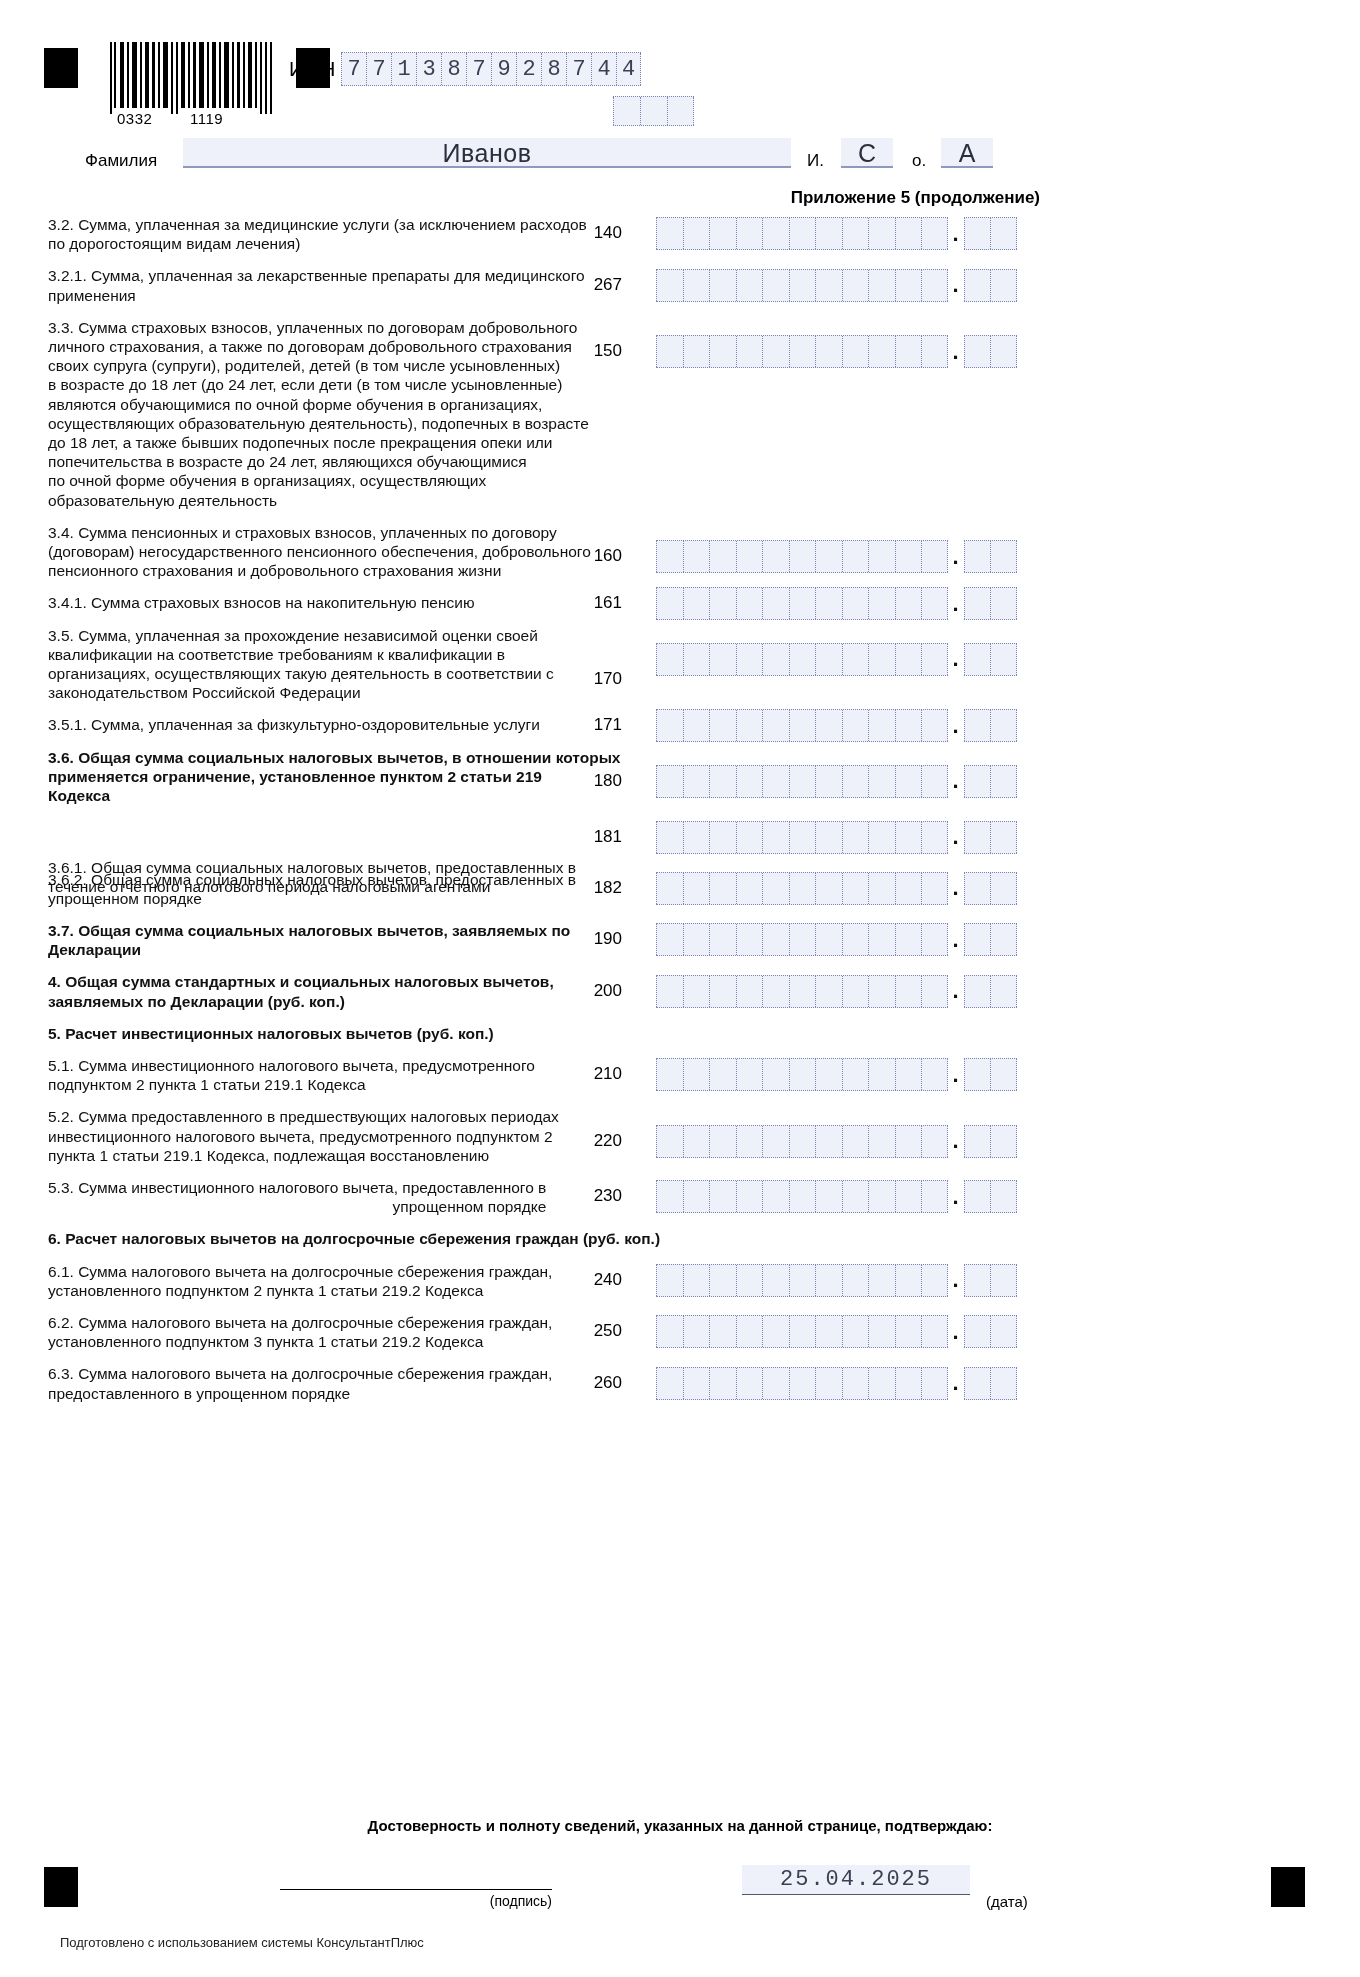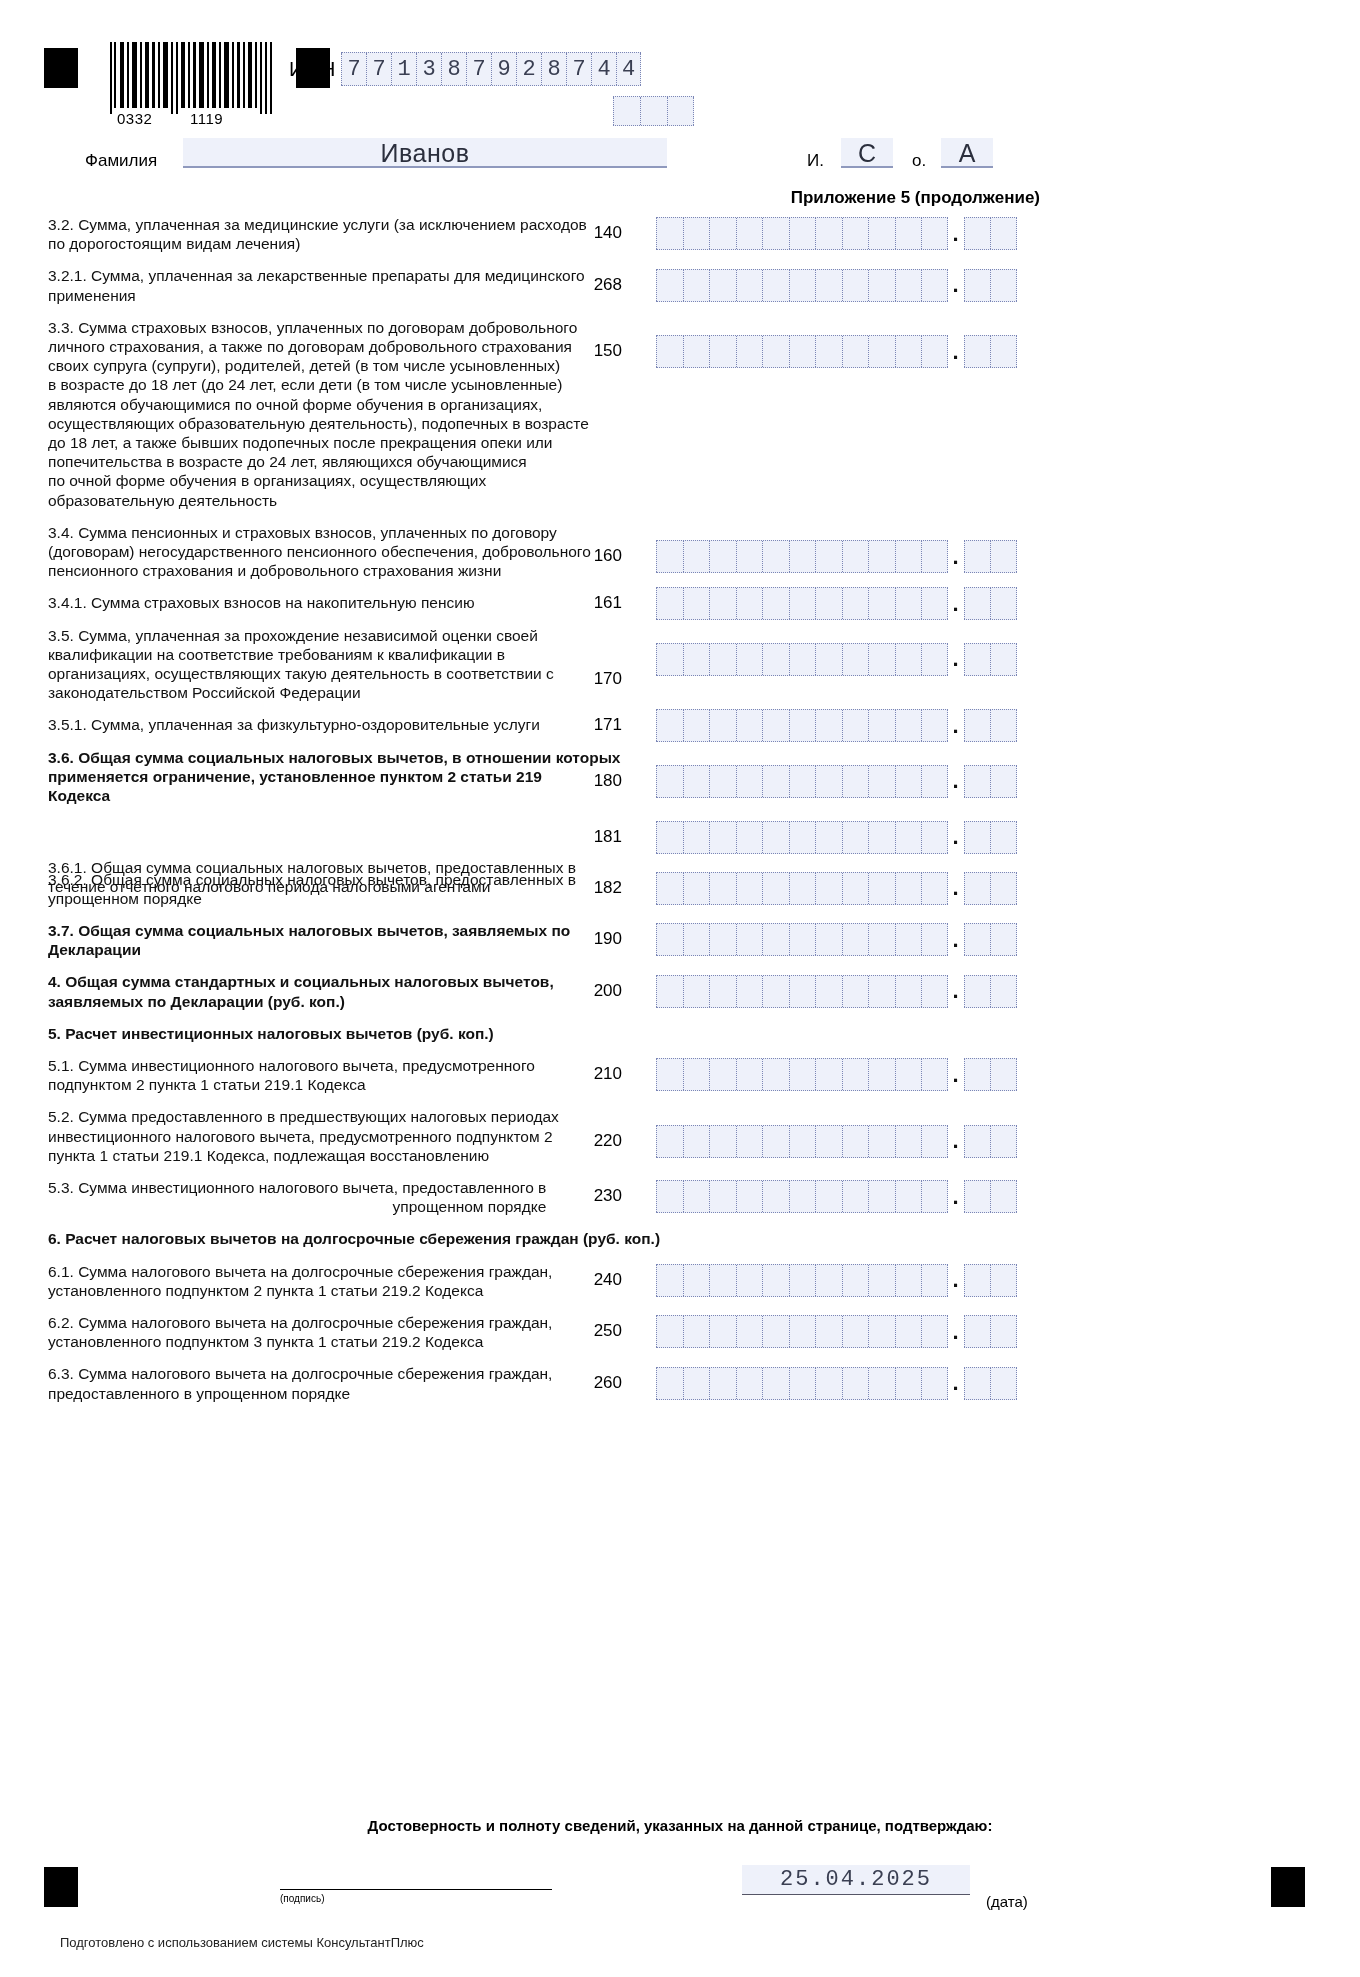--- a/index.html
+++ b/index.html
@@ -108,21 +108,21 @@
   .fam-label {
     position: absolute;
     left: 85px;
     top: 151px;
     font-size: 17px;
   }
   .fam-box {
     position: absolute;
     left: 183px;
     top: 138px;
-    width: 484px;
+    width: 608px;
     height: 30px;
     background: #eef1fa;
     border-bottom: 2px solid #8f99bd;
     box-sizing: border-box;
     text-align: center;
     font-size: 25px;
     color: #2b2f3d;
     line-height: 30px;
     letter-spacing: 0.5px;
   }
@@ -240,22 +240,22 @@
     left: 280px;
     top: 72px;
     width: 272px;
     border-bottom: 1.6px solid #000;
   }
   .sign-cap {
     position: absolute;
     left: 280px;
     top: 76px;
     width: 272px;
-    text-align: left;
-    font-size: 10px;
+    text-align: right;
+    font-size: 14px;
   }
   .date-box {
     position: absolute;
     left: 742px;
     top: 48px;
     width: 228px;
     height: 30px;
     background: #eef1fa;
     border-bottom: 1.6px solid #5d6party;
     border-bottom: 1.6px solid #556;
@@ -383,21 +383,21 @@
           <div class="cell"></div>
         </div>
         <div class="dot">.</div>
         <div class="grp">
           <div class="cell"></div>
           <div class="cell"></div>
         </div>
       </div>
       <div class="row-text" style="left: 48px; top: 51.4px;">3.2.1. Сумма, уплаченная за лекарственные препараты для медицинского
            применения</div>
-      <div class="row-code" style="left: 578px; top: 59.704px;">268</div>
+      <div class="row-code" style="left: 578px; top: 59.704px;">267</div>
       <div class="money" style="left: 656px; top: 53.704px;">
         <div class="grp">
           <div class="cell"></div>
           <div class="cell"></div>
           <div class="cell"></div>
           <div class="cell"></div>
           <div class="cell"></div>
           <div class="cell"></div>
           <div class="cell"></div>
           <div class="cell"></div>

